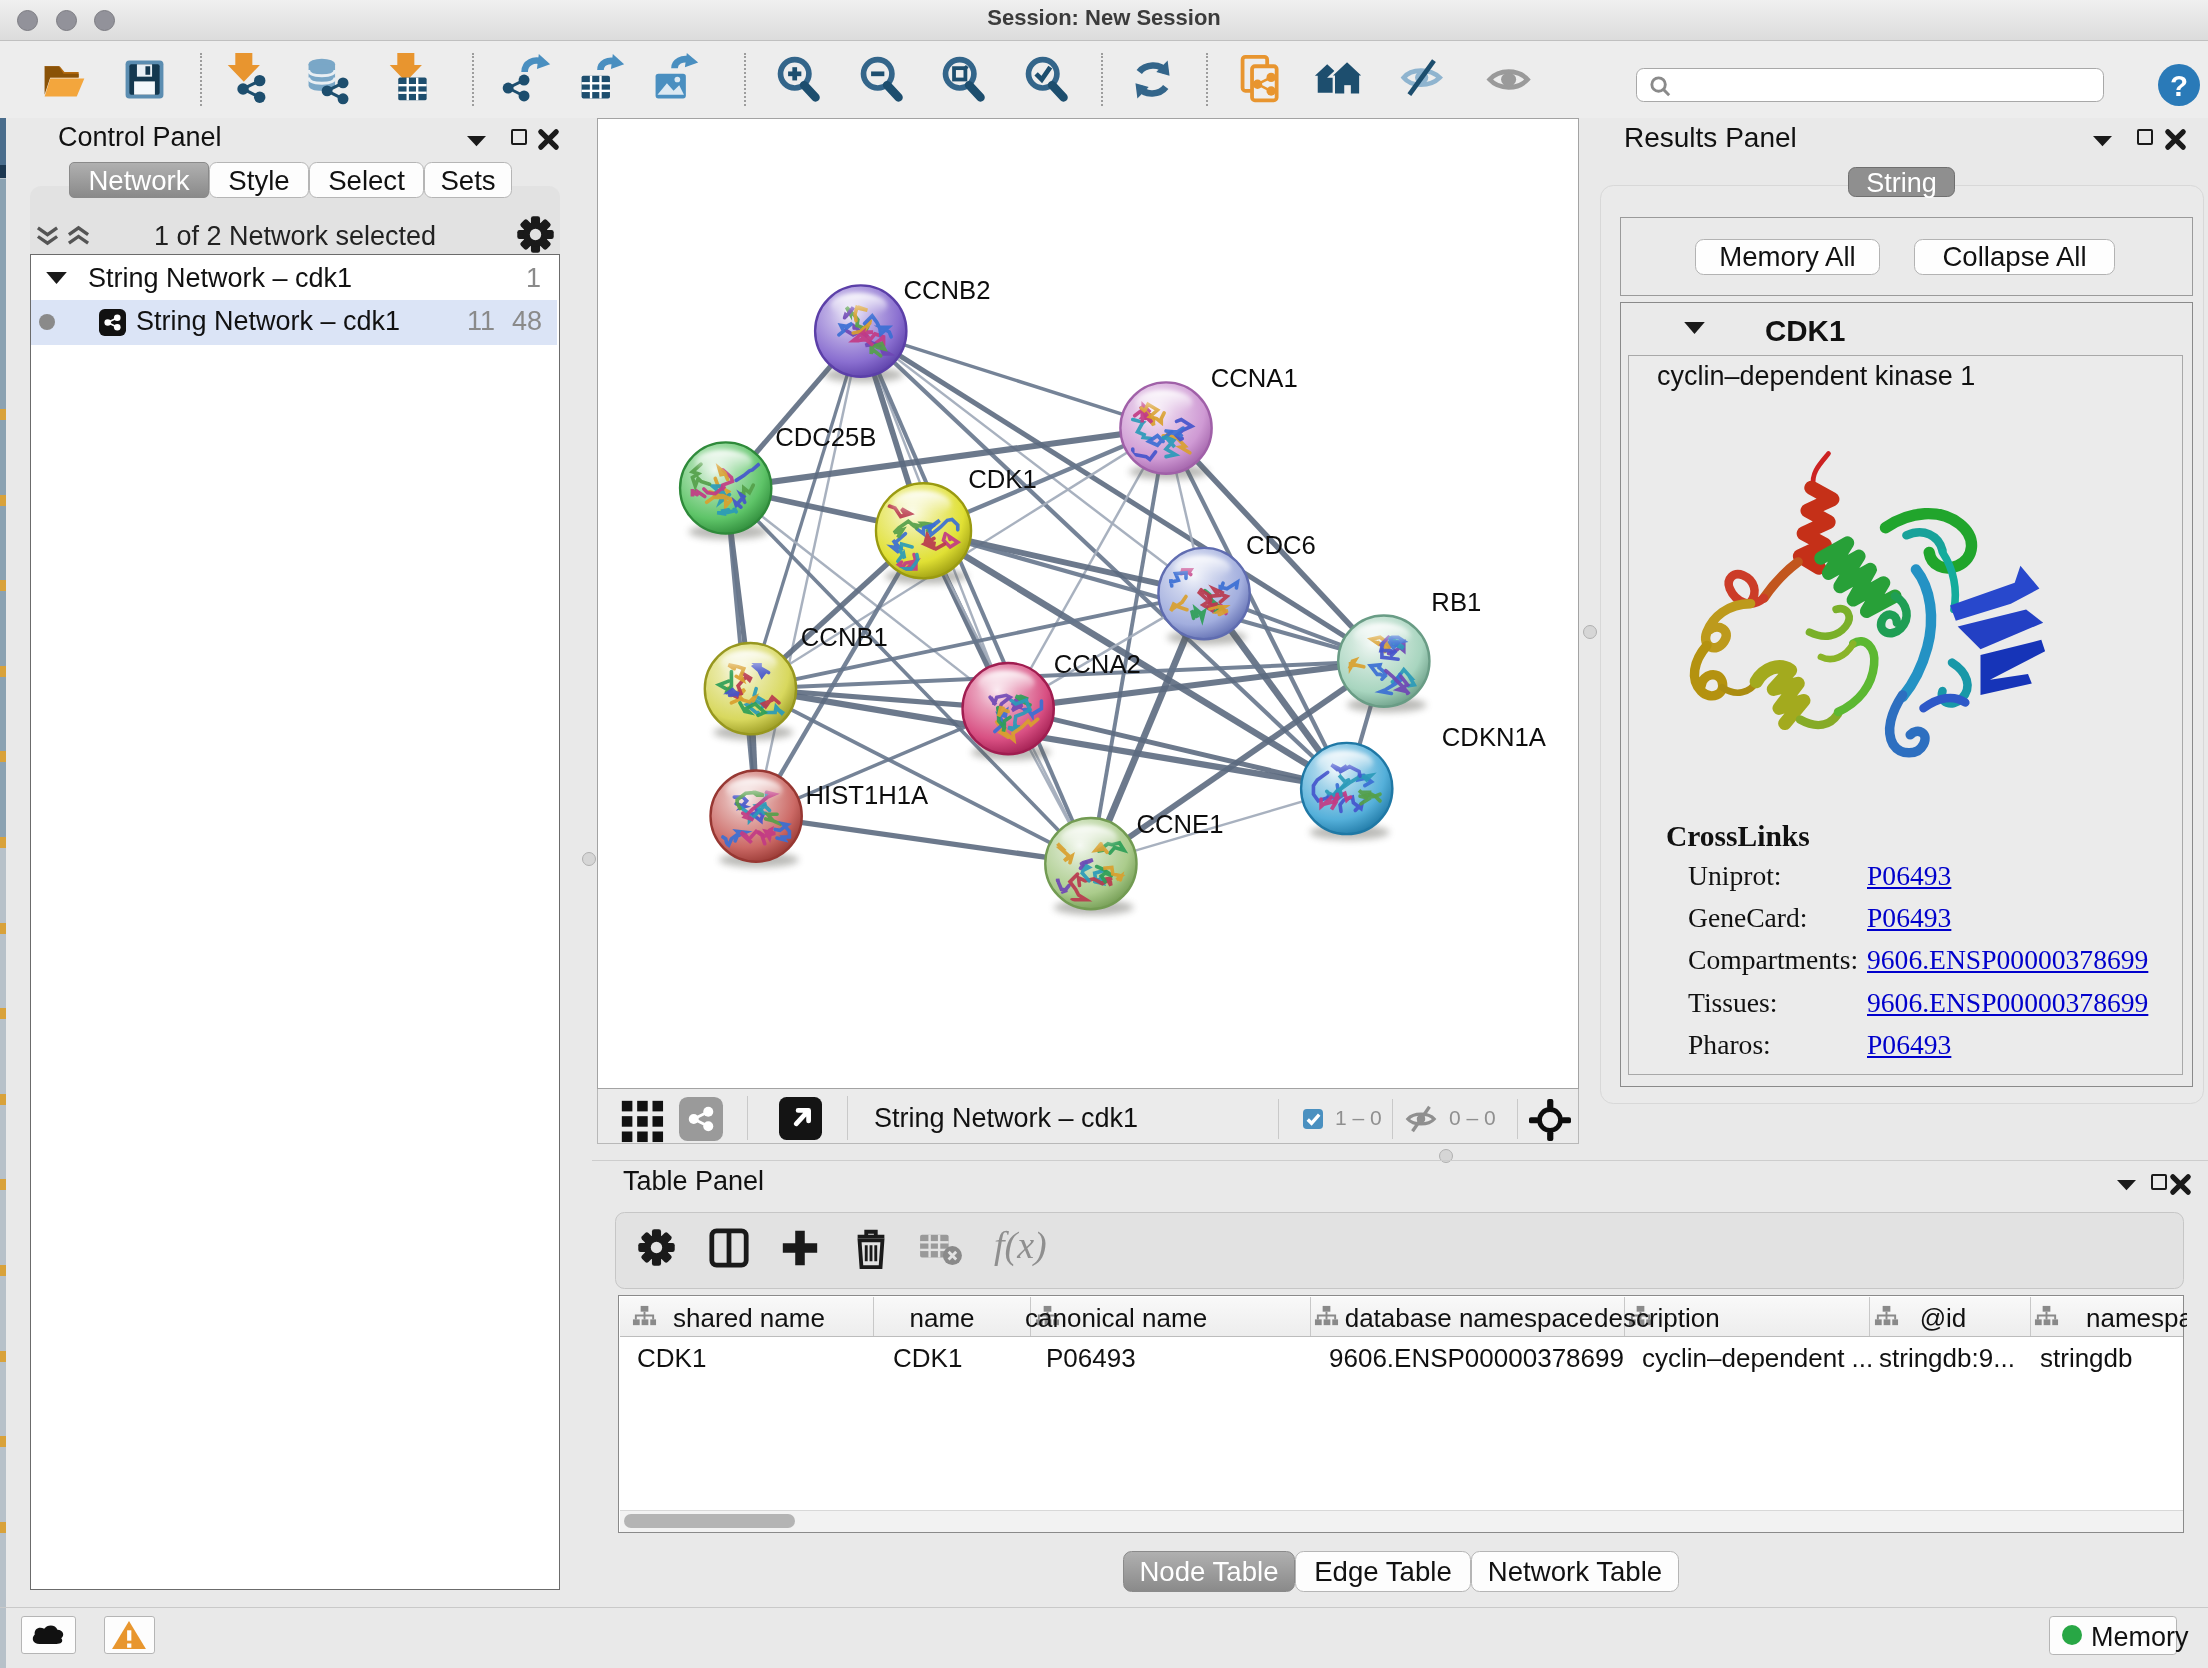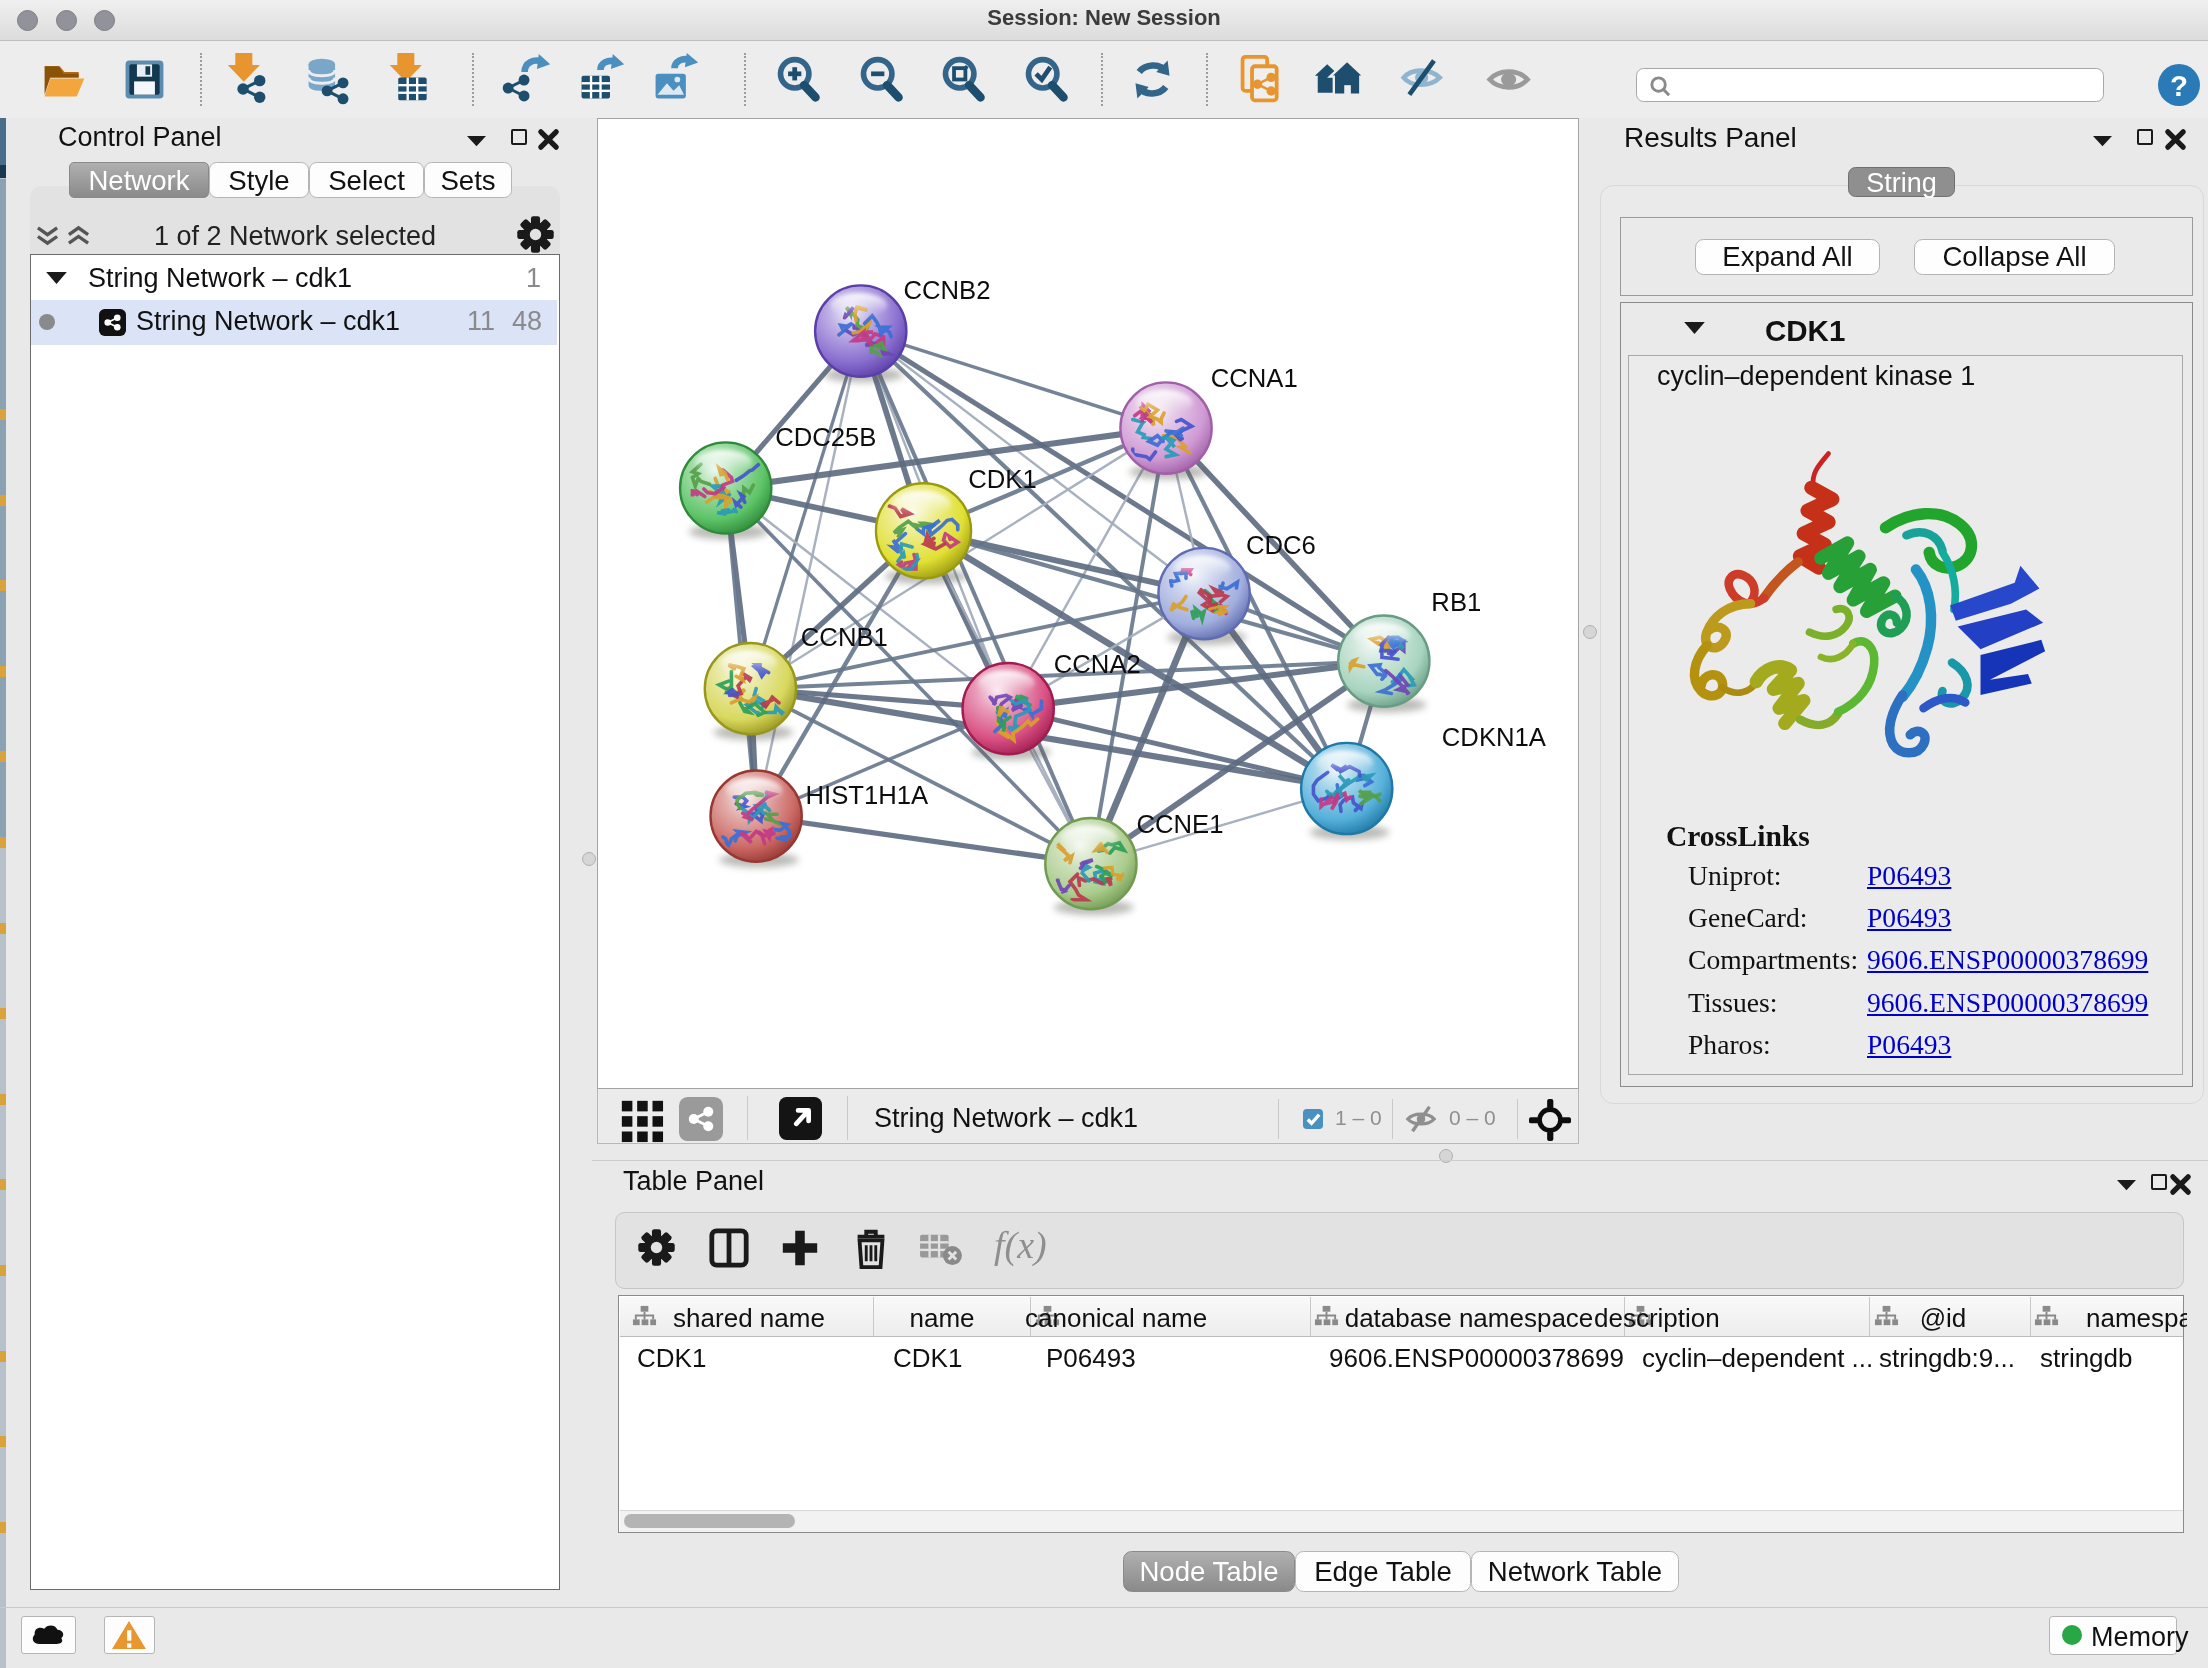--- a/index.html
+++ b/index.html
@@ -610,21 +610,21 @@
     <path d="M2 2 L22 2 L12 13 Z" fill="#1a1a1a"></path>
   </svg>
 <div style="position:absolute;left:2137px;top:129px;width:12.4px;height:12.4px;border:2.9px solid #1a1a1a;border-radius:1.9px"></div>
 <svg style="position:absolute;left:2164px;top:128px" width="23" height="23" viewBox="0 0 24 24">
     <path d="M4 4 L20 20 M20 4 L4 20" stroke="#1a1a1a" stroke-width="5.5" stroke-linecap="round"></path>
   </svg>
 <div class="abs" style="left:1600px;top:185px;width:604px;height:919px;background:#eaeaea;border:1px solid #d8d8d8;border-radius:13.3px;box-sizing:border-box"></div>
 <div class="abs" style="left:1848px;top:167px;width:107px;height:29.5px;background:#8f8f8f;border:1px solid #6f6f6f;border-radius:7.6px;box-sizing:border-box"></div>
 <div class="txt" style="left:1848px;top:168px;width:107px;text-align:center;font-size:27px;color:#fff">String</div>
 <div class="abs" style="left:1620px;top:217px;width:573px;height:79px;border:1.9px solid #9a9a9a;box-sizing:border-box"></div>
-<div class="btn" style="left:1695px;top:239px;width:185px;height:36px;line-height:34px">Expand All</div>
+<div class="btn" style="left:1695px;top:239px;width:185px;height:36px;line-height:34px">Memory All</div>
 <div class="btn" style="left:1914px;top:239px;width:201px;height:36px;line-height:34px">Collapse All</div>
 <div class="abs" style="left:1620px;top:302px;width:573px;height:785px;border:1.9px solid #8a8a8a;box-sizing:border-box"></div>
 <svg style="position:absolute;left:1682px;top:320px" width="25" height="15" viewBox="0 0 26 16">
     <path d="M2 2 L24 2 L13 15 Z" fill="#1a1a1a"></path>
   </svg>
 <div class="txt" style="left:1765px;top:314px;font-size:29.5px;font-weight:bold">CDK1</div>
 <div class="abs" style="left:1628px;top:355px;width:555px;height:720px;border:1.9px solid #a8a8a8;box-sizing:border-box;background:#ebebeb">
     <svg width="380" height="323" viewBox="0 0 400 340" style="position:absolute;left:38px;top:90px">
       <path d="M170 8 C160 20 152 28 154 42" fill="none" stroke="#cc2222" stroke-width="5" stroke-opacity="1.0" stroke-linecap="round" stroke-linejoin="round"></path>
       <path d="M152 44 L174 56 L148 68 L170 80 L144 92 L166 104 L140 116 L160 128" fill="none" stroke="#c53018" stroke-width="15" stroke-opacity="1.0" stroke-linecap="round" stroke-linejoin="round"></path>

